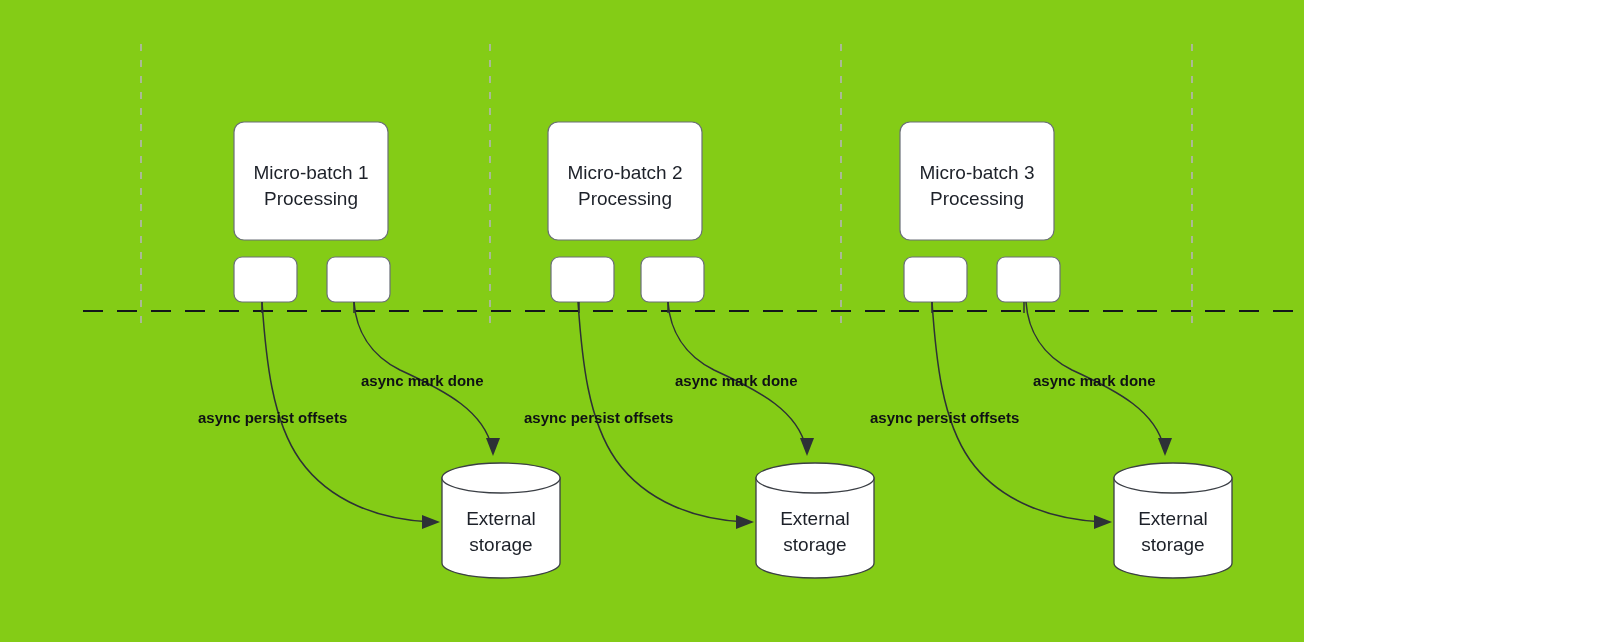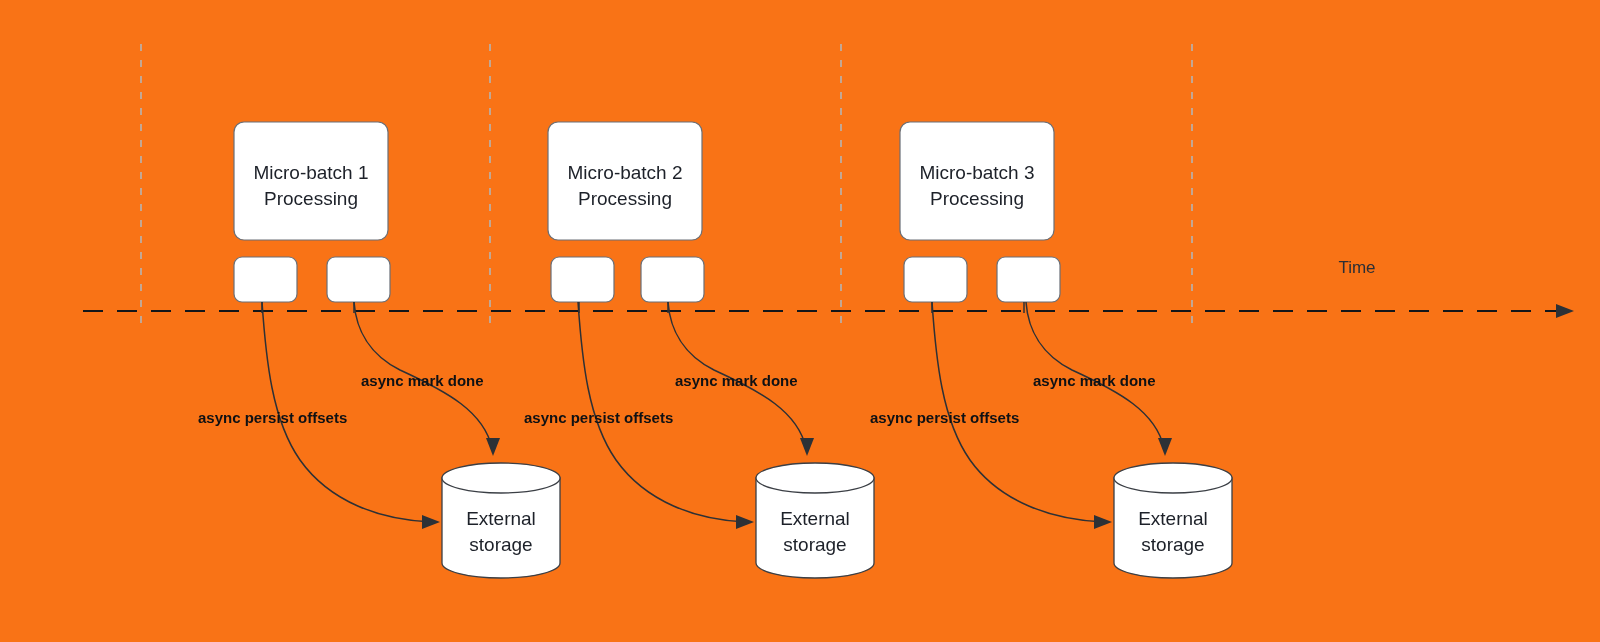--- a/index.html
+++ b/index.html
@@ -5,23 +5,23 @@
   html, body {
     margin: 0;
     padding: 0;
     background: #ffffff;
   }
   body {
     font-family: "Liberation Sans", sans-serif;
   }
   #canvas {
     position: relative;
-    width: 1600px;
+    width: 1304px;
     height: 642px;
-    background: #f97316;
+    background: #84cc16;
     overflow: hidden;
   }
   #diagram-svg {
     position: absolute;
     left: 0;
     top: 0;
     width: 1600px;
     height: 642px;
   }
   .box-label {

